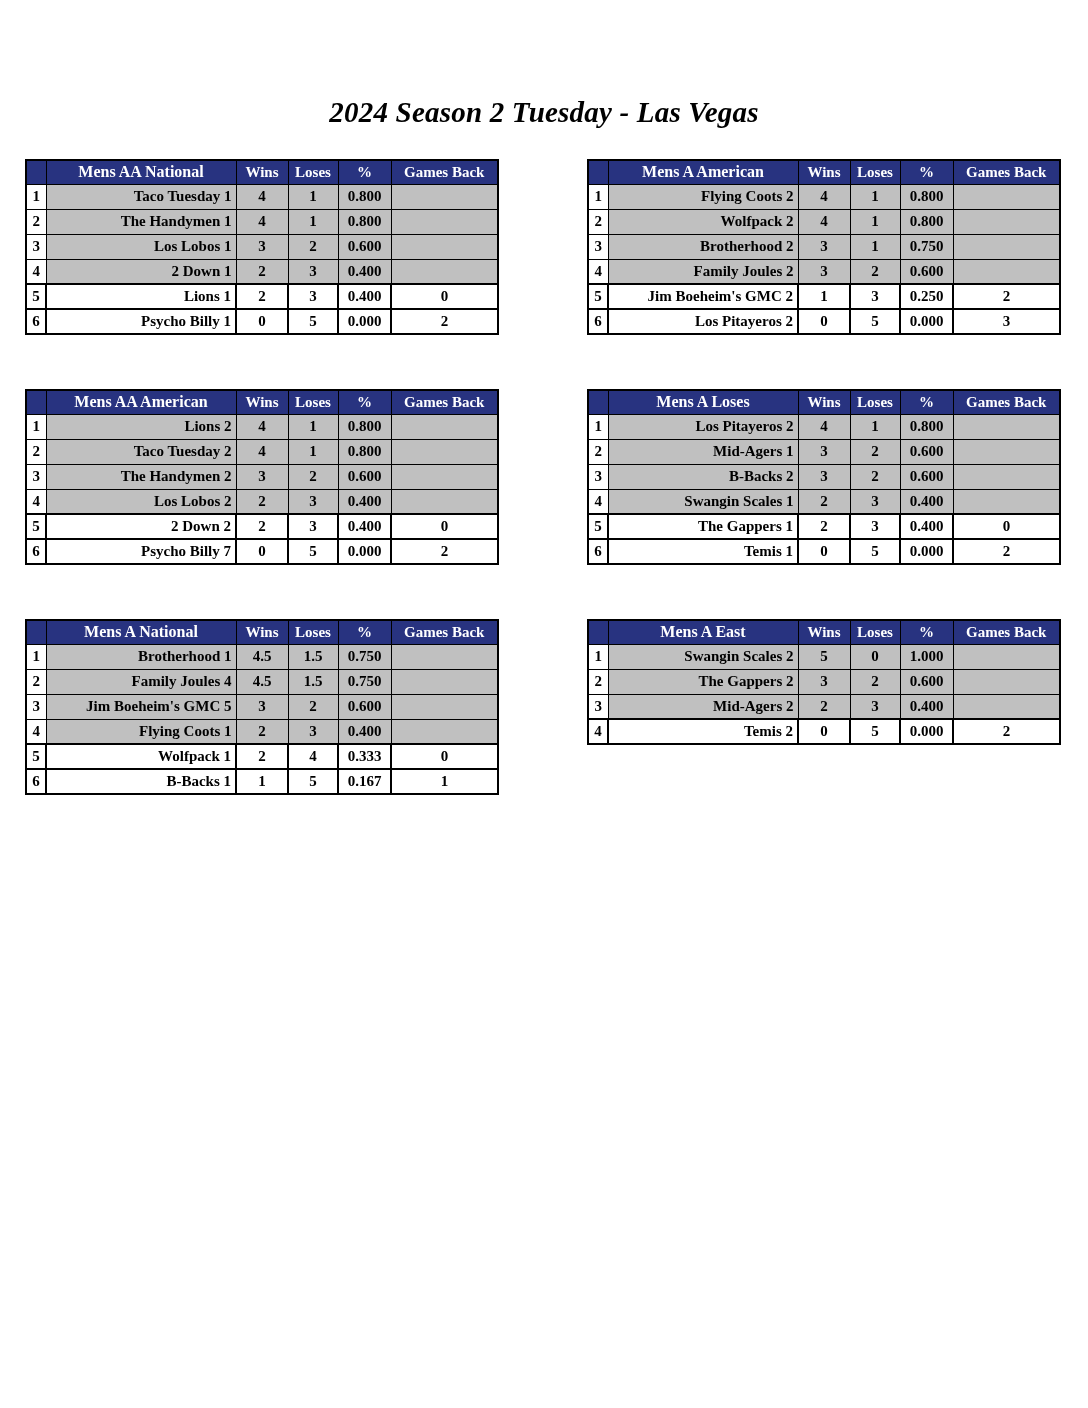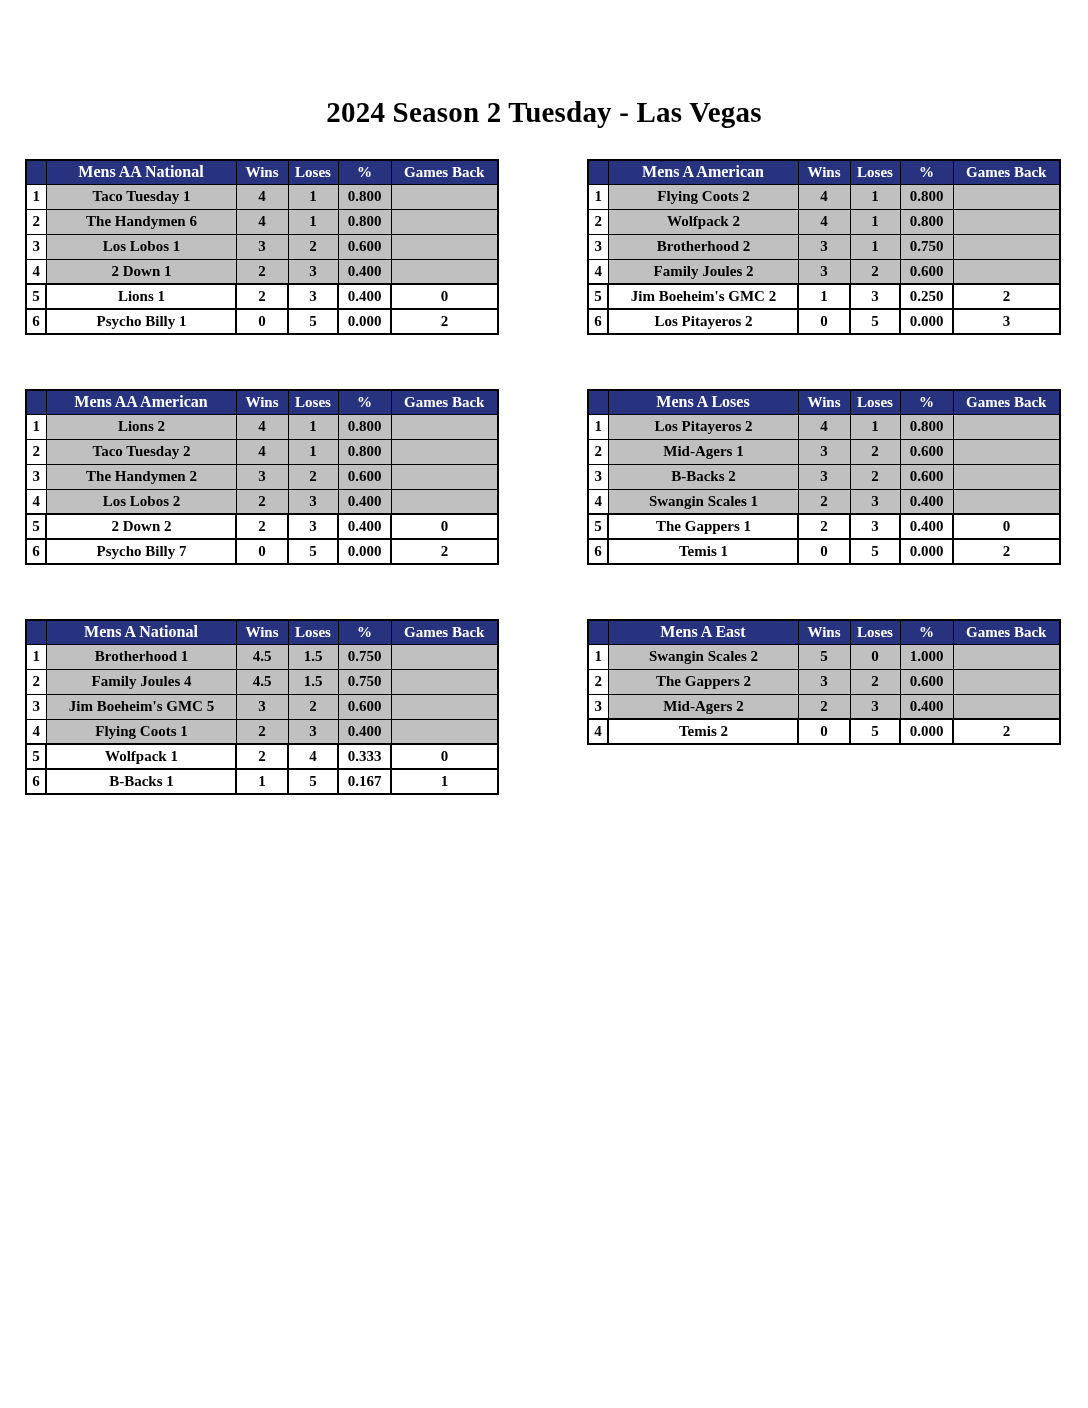--- a/index.html
+++ b/index.html
@@ -16,20 +16,21 @@
     position: relative;
   }
   .page-title {
     margin: 0;
     padding: 96px 0 0 0;
     text-align: center;
     font-size: 29px;
     font-weight: 700;
     letter-spacing: 0.2px;
     color: #000;
+    font-style: italic;
   }
   #grid {
     display: grid;
     grid-template-columns: 472px 472px;
     column-gap: 90px;
     row-gap: 54px;
     margin: 30px 0 0 25px;
     align-items: start;
   }
   table.standings {
@@ -53,21 +54,21 @@
     color: var(--header-text, #ffffff);
     height: 24px;
     text-align: center;
   }
   .standings th.name-h { font-size: 16px; margin-top: 21px; }
   td.rank-cell {
     background: #ffffff;
     text-align: center;
     padding: 0 1px;
   }
-  td.team-cell { text-align: center; padding-left: 5px; }
+  td.team-cell { text-align: right; padding-left: 5px; }
   td.wins-cell, td.loses-cell, td.pct-cell, td.games-back-cell { text-align: center; }
   tr.shaded td { background: var(--shaded-bg, #c0c0c0); }
   tr.shaded td.rank-cell { background: #ffffff; }
   tr.open td {
     background: #ffffff;
     border-width: 2px;
   }
 </style>
 </head>
 <body style="background: rgb(255, 255, 255);">
@@ -98,21 +99,21 @@
           <tr class="row shaded">
             <td class="rank-cell">1</td>
             <td class="team-cell">Taco Tuesday 1</td>
             <td class="wins-cell">4</td>
             <td class="loses-cell">1</td>
             <td class="pct-cell">0.800</td>
             <td class="games-back-cell"></td>
           </tr>
           <tr class="row shaded">
             <td class="rank-cell">2</td>
-            <td class="team-cell">The Handymen 6</td>
+            <td class="team-cell">The Handymen 1</td>
             <td class="wins-cell">4</td>
             <td class="loses-cell">1</td>
             <td class="pct-cell">0.800</td>
             <td class="games-back-cell"></td>
           </tr>
           <tr class="row shaded">
             <td class="rank-cell">3</td>
             <td class="team-cell">Los Lobos 1</td>
             <td class="wins-cell">3</td>
             <td class="loses-cell">2</td>

